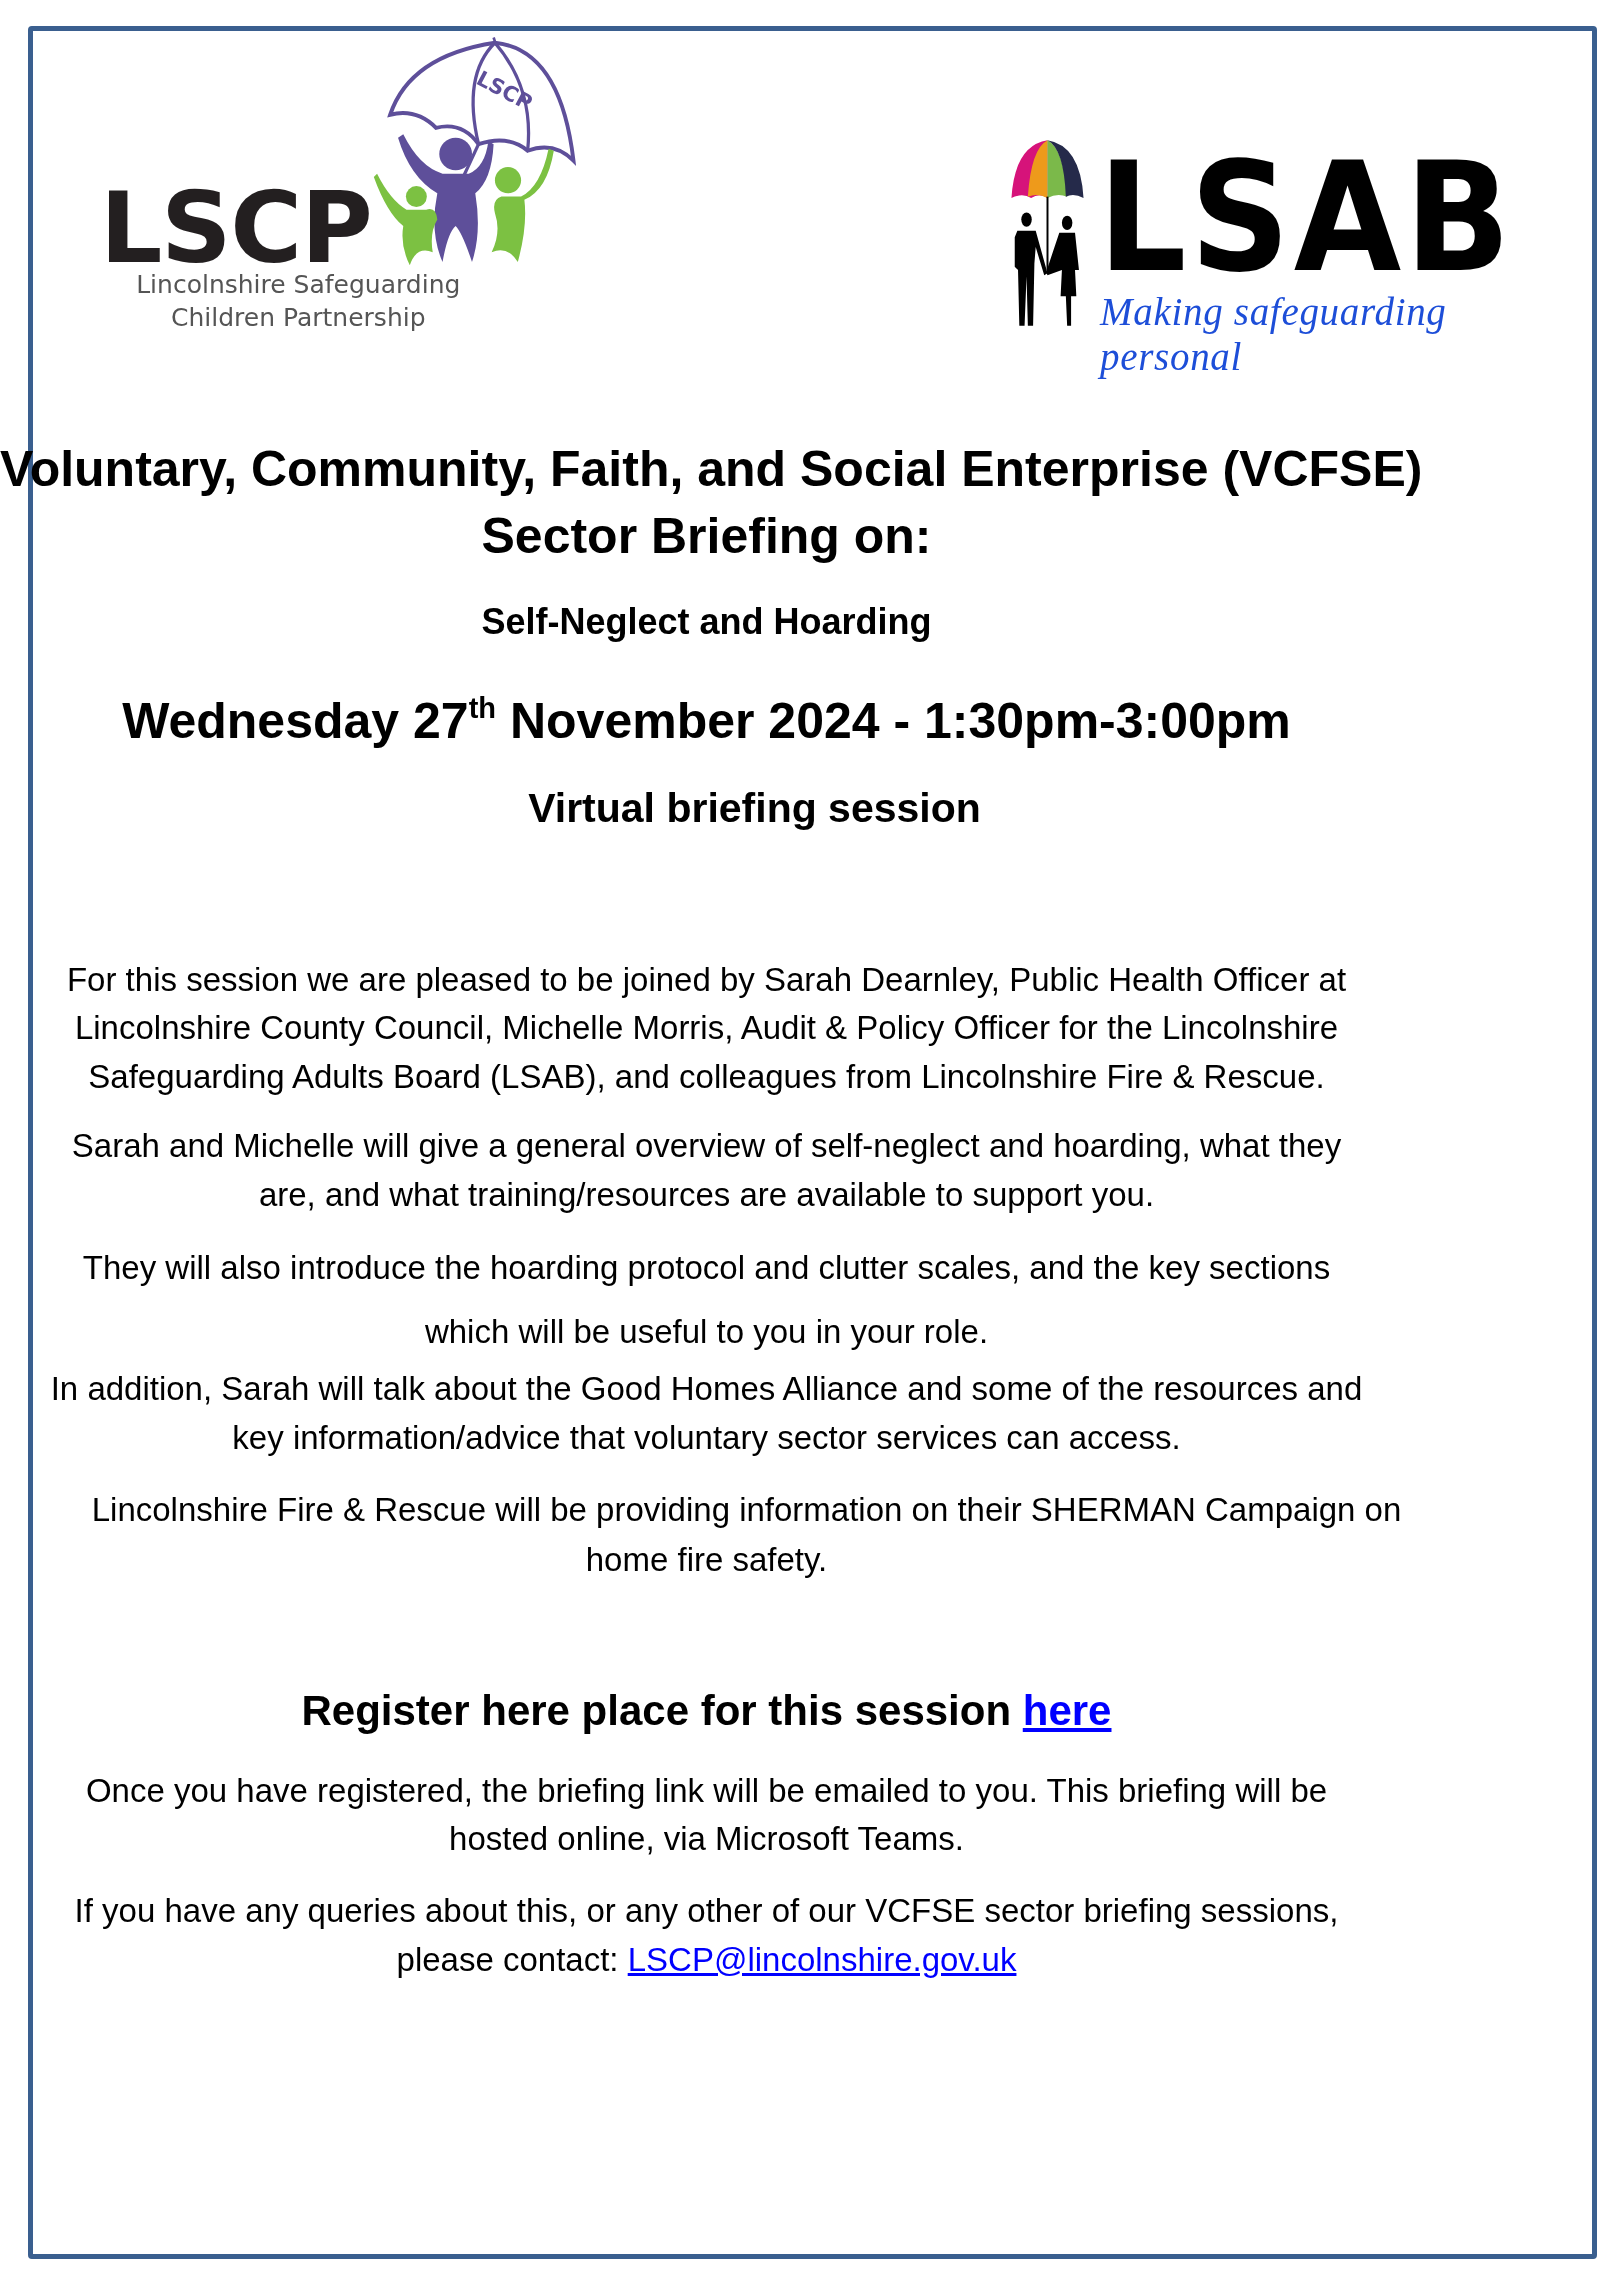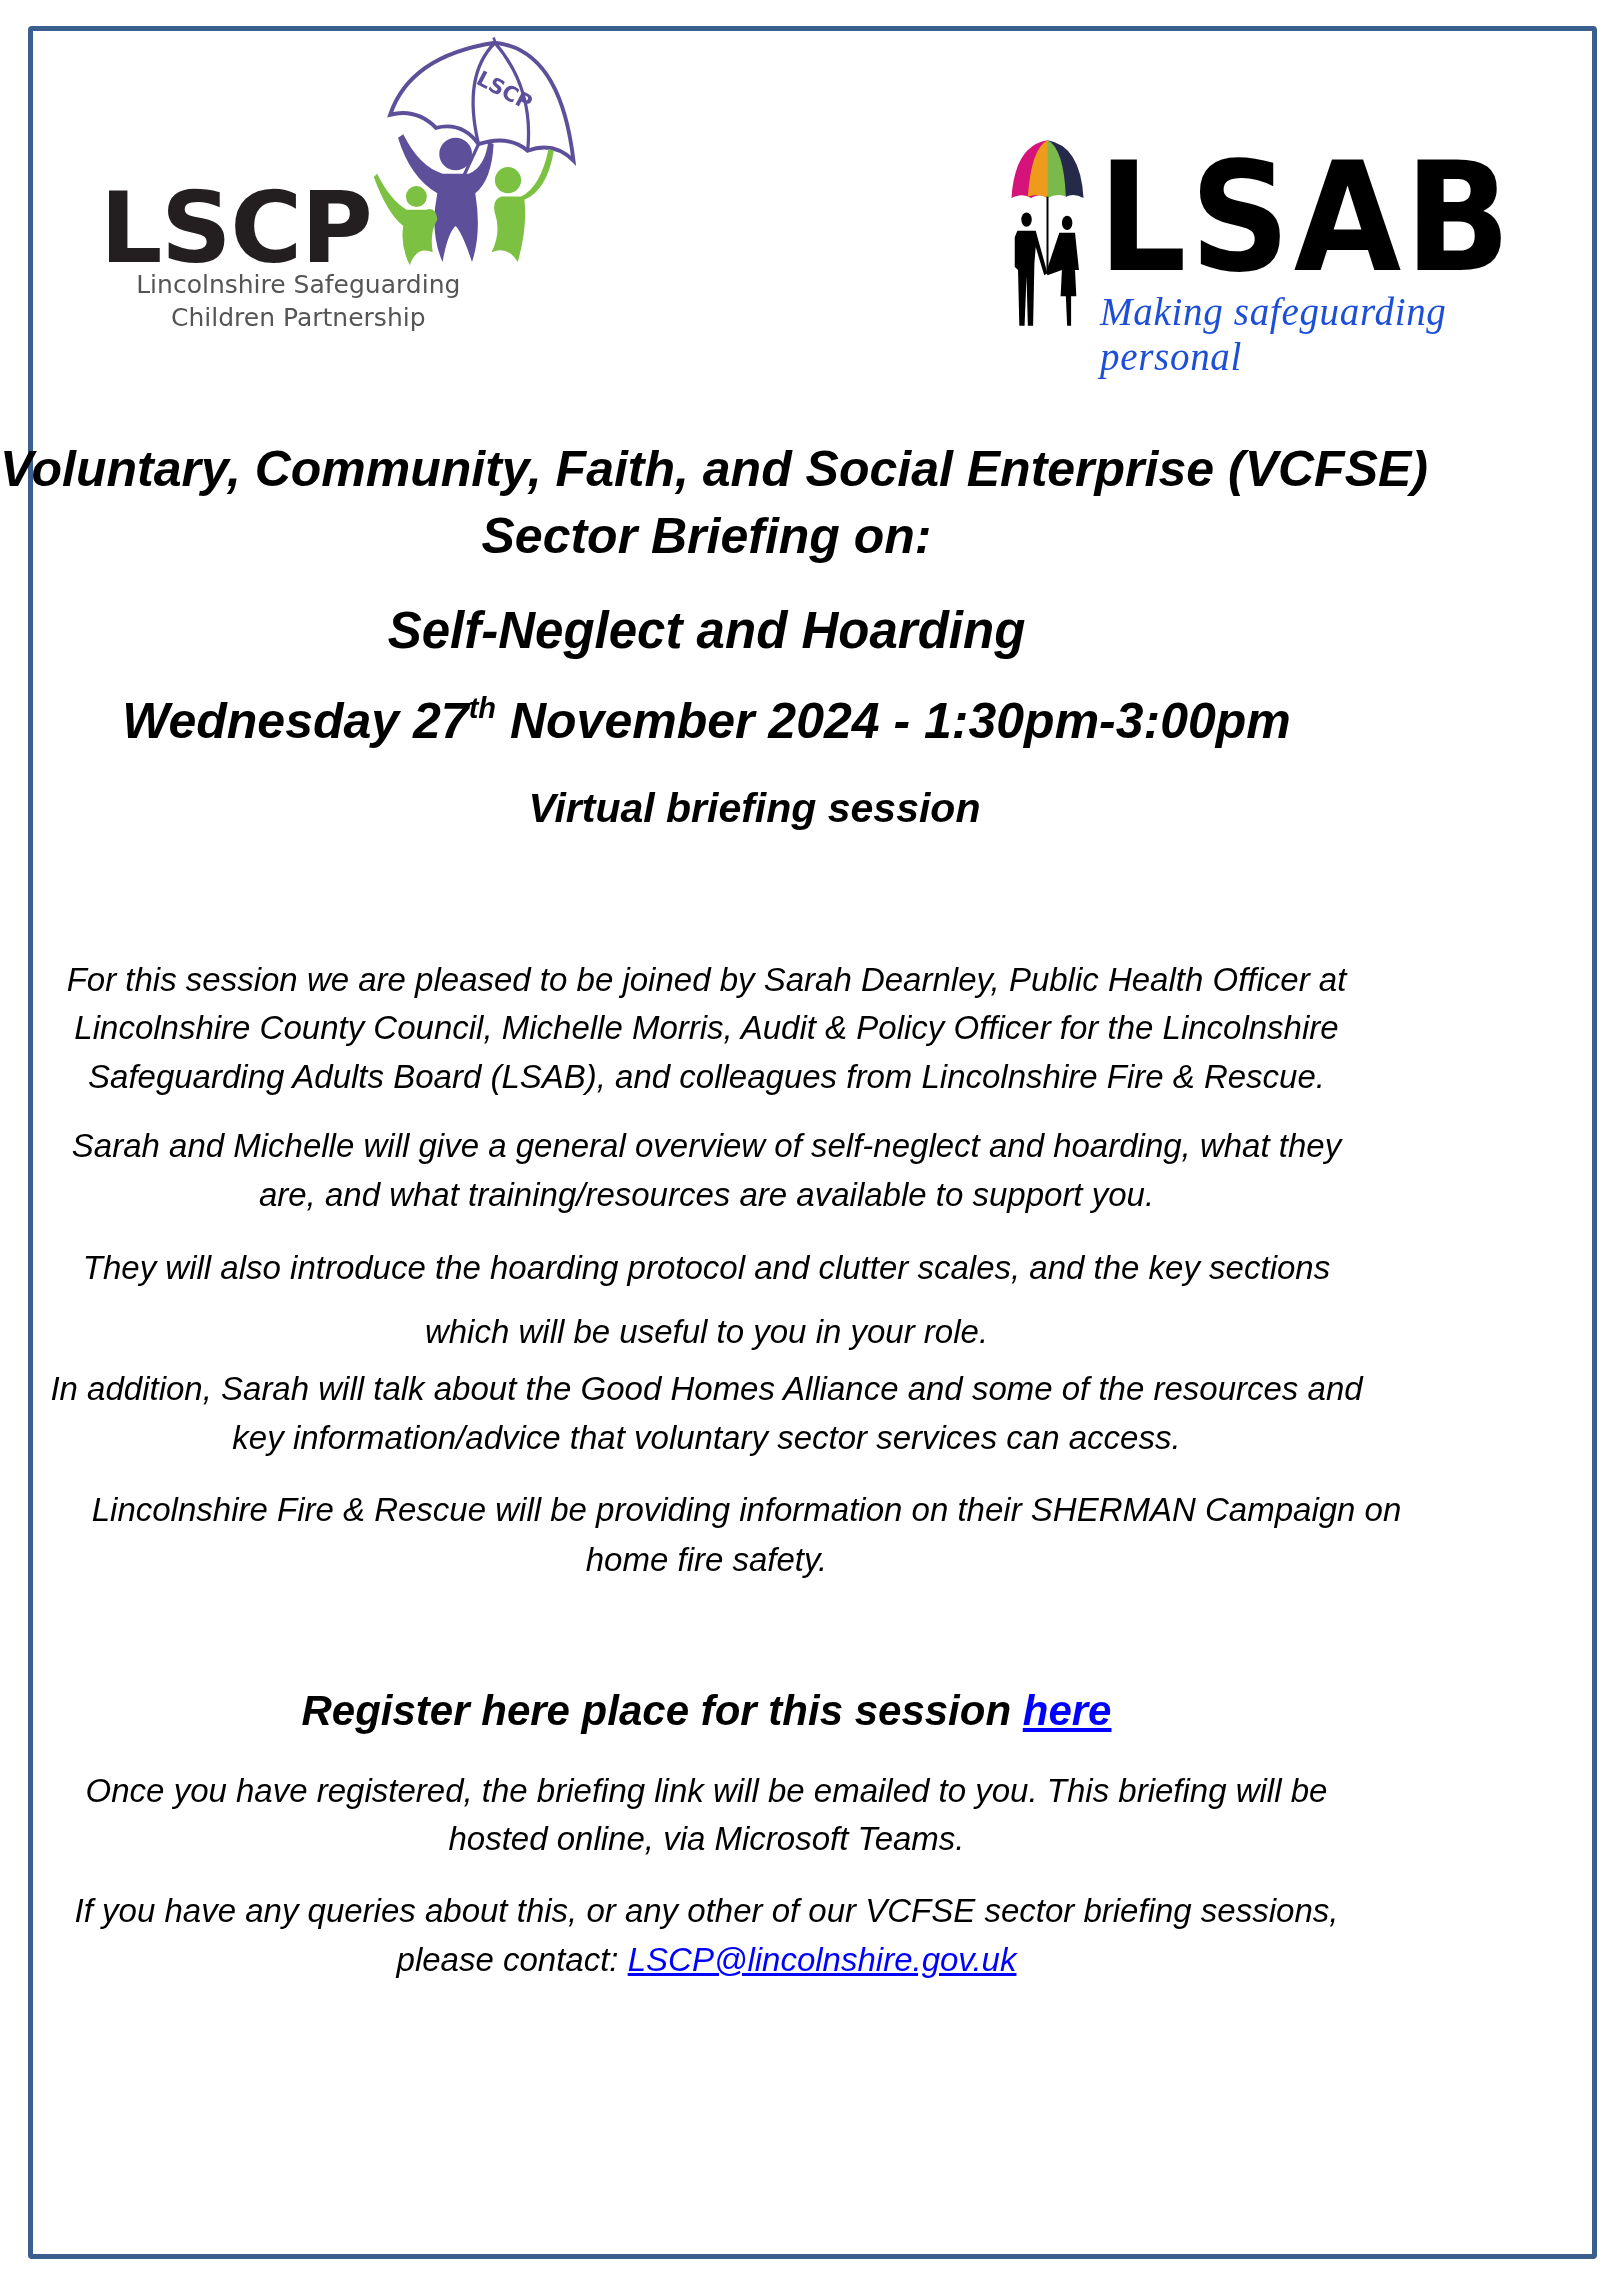--- a/index.html
+++ b/index.html
@@ -18,23 +18,23 @@
 
   
   .lsab-logo { position: absolute; left: 1001px; top: 105px; width: 524px; height: 216px; margin-top: 24px; }
   .lsab-art { position: absolute; left: 6.5px; top: 9.8px; width: 79px; height: 190px; }
   .lsab-letters { position: absolute; left: 97px; top: 14.4px; font-family: "DejaVu Sans", sans-serif;
                   font-size: 151px; font-weight: bold; letter-spacing: 3.9px; line-height: 1; color: #000; transform: scaleX(0.92); transform-origin: left top; }
   .lsab-tagline { position: absolute; left: 99px; top: 160px; font-family: Liberation Serif, serif;
                   font-style: italic; font-size: 39px; color: #1d4ed8; letter-spacing: 0.7px; }
 
   
-  .line { position: absolute; left: 0; width: 1413px; text-align: center; white-space: nowrap; font-style: italic; }
+  .line { position: absolute; left: 0; width: 1413px; text-align: center; white-space: nowrap; }
   .h-title { font-weight: bold; font-size: 50px; }
-  .h-sub { font-weight: bold; font-size: 51px; }
+  .h-sub { font-weight: bold; font-size: 36px; }
   .h-date { font-weight: bold; font-size: 50px; }
   .h-date sup { font-size: 29px; vertical-align: 19.6px; line-height: 0; }
   .h-virtual { font-weight: bold; font-size: 41px; }
   .body { font-size: 33px; }
   .h-register { font-weight: bold; font-size: 42px; }
   a, .link { color: #0000ff; text-decoration: underline; }
 </style>
 </head>
 <body>
 

